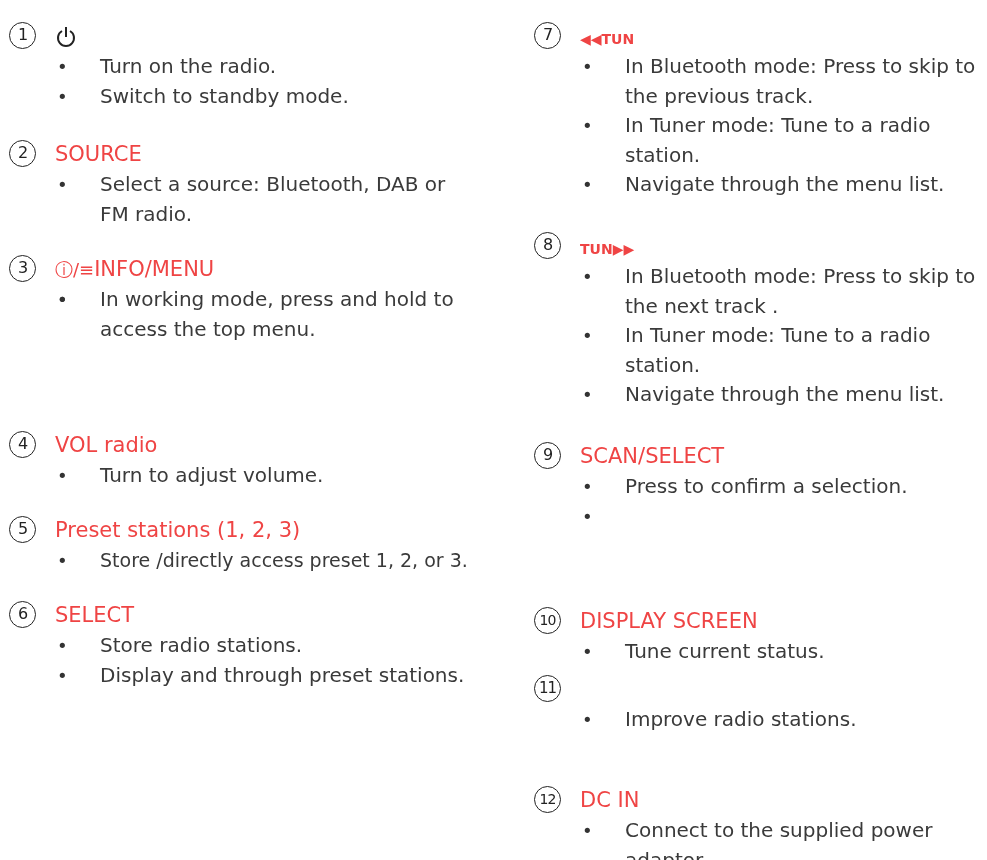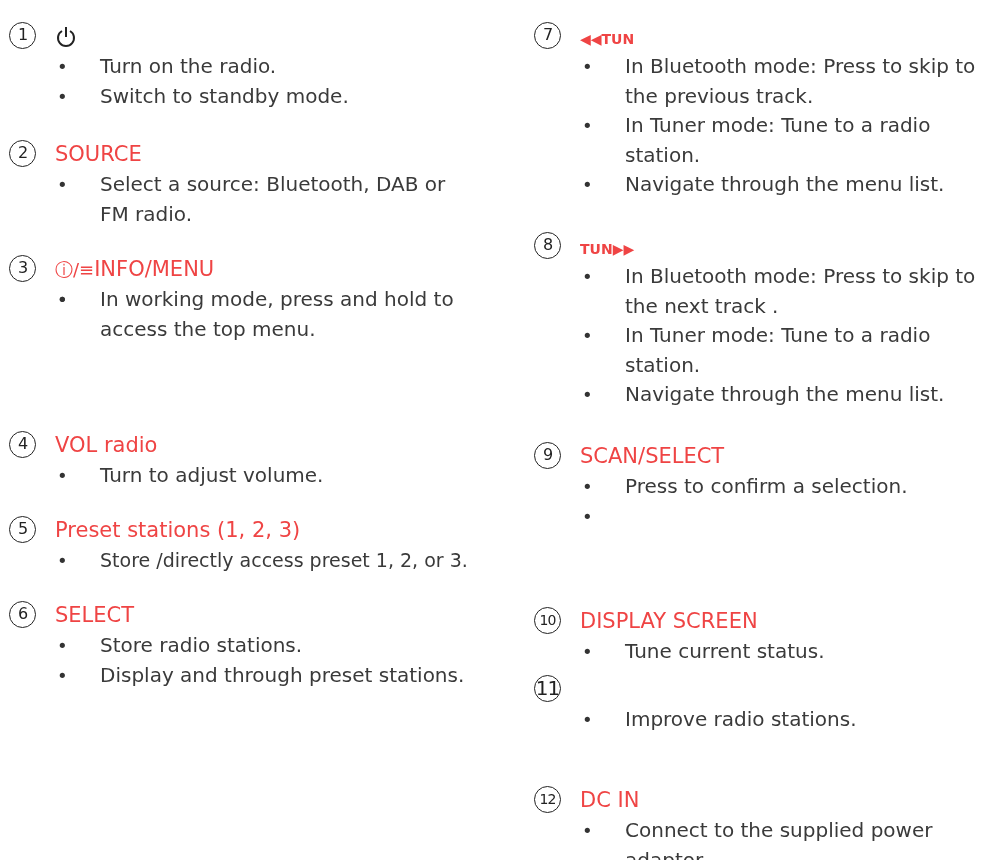--- a/index.html
+++ b/index.html
@@ -139,21 +139,21 @@
       <span class="num" style="font-size:14px;">10</span>
       <span class="title">DISPLAY SCREEN</span>
     </div>
     <ul class="bullets">
       <li><span class="dot">•</span><span>Tune current status.</span></li>
     </ul>
   </div>
 
   <div class="item" style="top:675px;width:462px;">
     <div class="head">
-      <span class="num" style="font-size:20px;">11</span>
+      <span class="num" style="font-size:15px;">11</span>
     </div>
     <ul class="bullets">
       <li><span class="dot">•</span><span>Improve radio stations.</span></li>
     </ul>
   </div>
 
   <div class="item" style="top:786px;width:462px;">
     <div class="head">
       <span class="num" style="font-size:14px;">12</span>
       <span class="title">DC IN</span>

